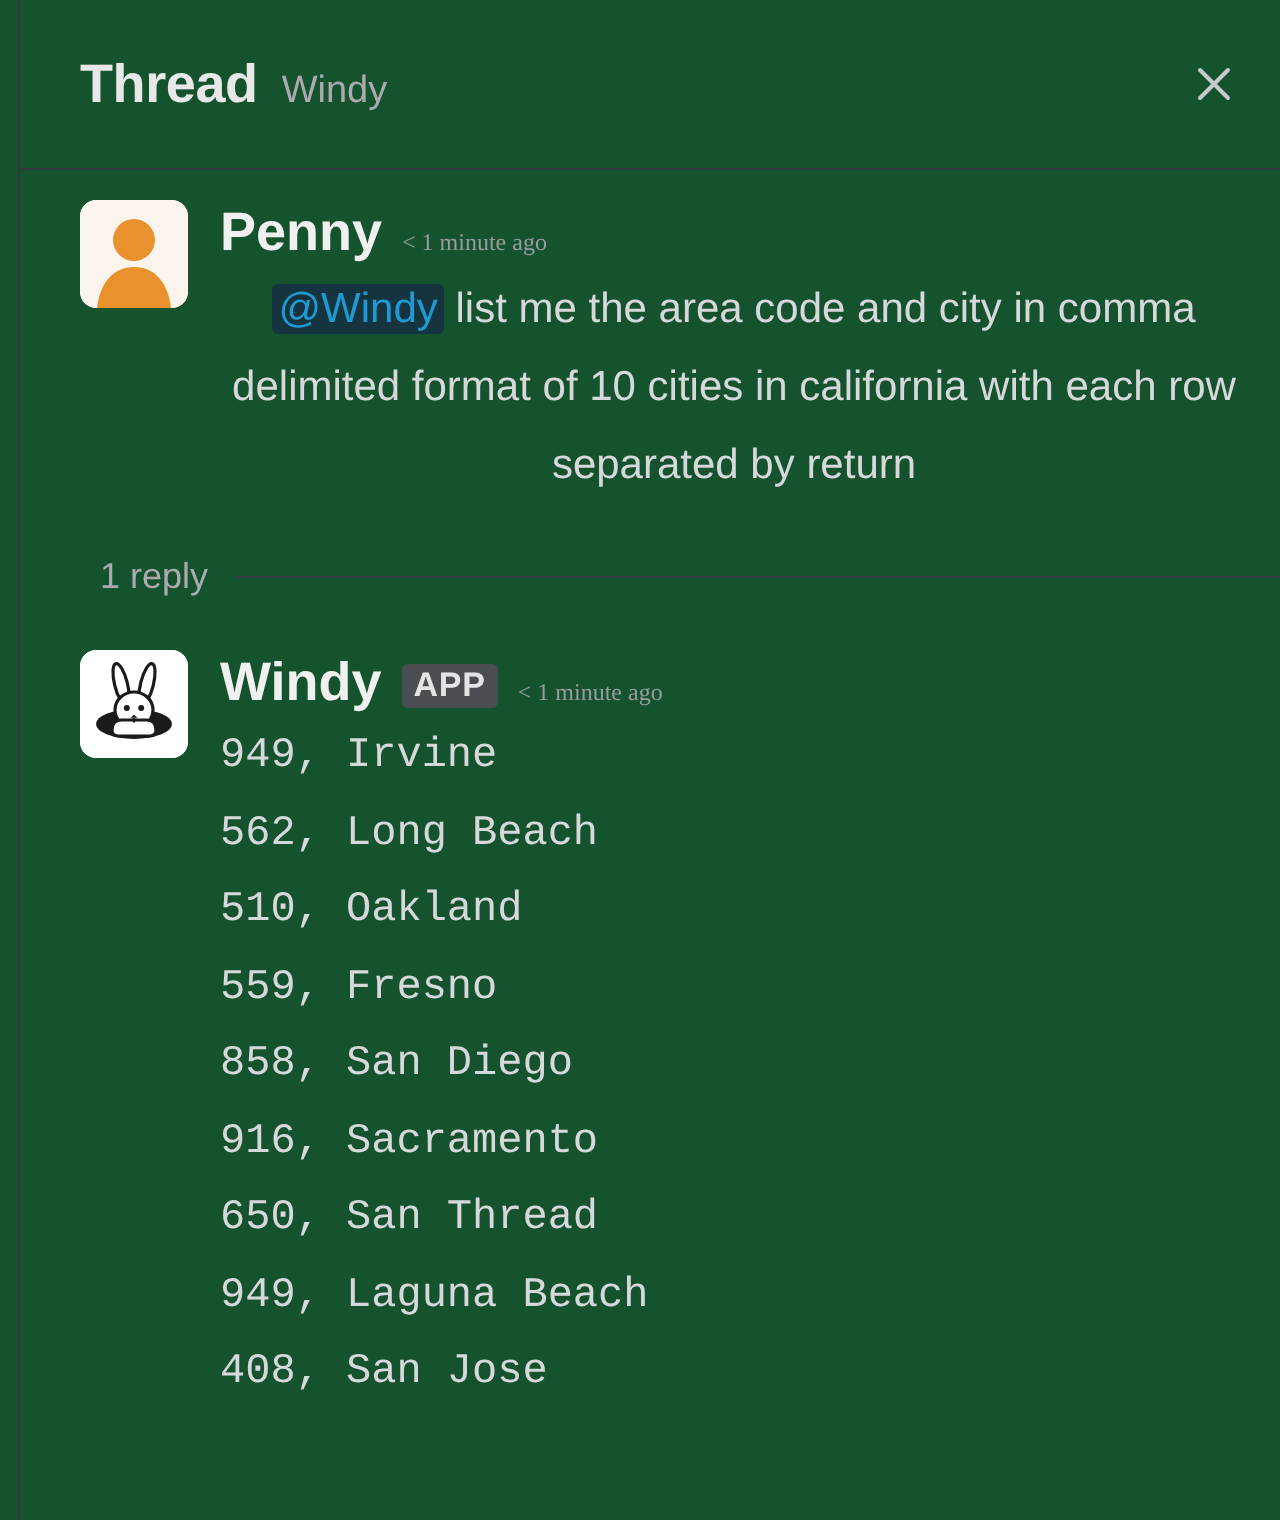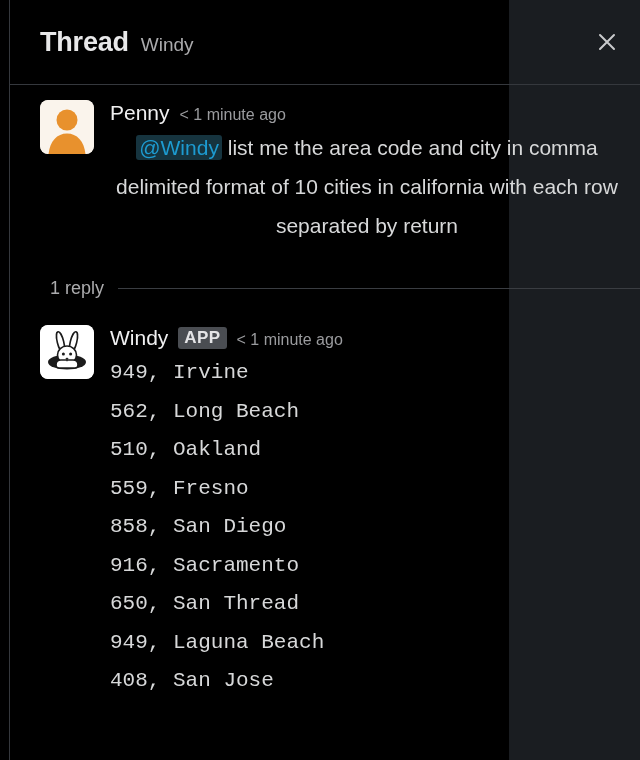--- a/index.html
+++ b/index.html
@@ -10,24 +10,24 @@
     width: 640px;
     height: 760px;
     background: #1a1d21;
     font-family: "Liberation Sans", sans-serif;
     color: #d1d2d3;
     overflow: hidden;
   }
 
   #app {
     position: relative;
-    width: 509px;
+    width: 640px;
     height: 760px;
     box-sizing: border-box;
-    background: #000000;
+    background: #14532d;
   }
 
   
   .rail-divider {
     position: absolute;
     left: 9px;
     top: 0;
     width: 1px;
     height: 760px;
     background: #35383d;
@@ -103,29 +103,30 @@
     min-width: 0;
     padding-top: 1px;
   }
   .msg-head {
     display: flex;
     align-items: baseline;
     gap: 10px;
     margin-bottom: 3px;
   }
   .msg-author {
-    font-size: 21px;
-    font-weight: normal;
+    font-size: 27px;
+    font-weight: bold;
     color: #f0f0f1;
     white-space: nowrap;
   }
   .msg-time {
-    font-size: 16px;
+    font-size: 12px;
     color: #9a9b9e;
     white-space: nowrap;
+    font-family: Liberation Serif, serif;
   }
   .app-badge {
     display: inline-block;
     background: #4a4d52;
     color: #e4e4e6;
     font-size: 17px;
     font-weight: bold;
     letter-spacing: 0.4px;
     padding: 2px 6px 3px 6px;
     border-radius: 3px;

